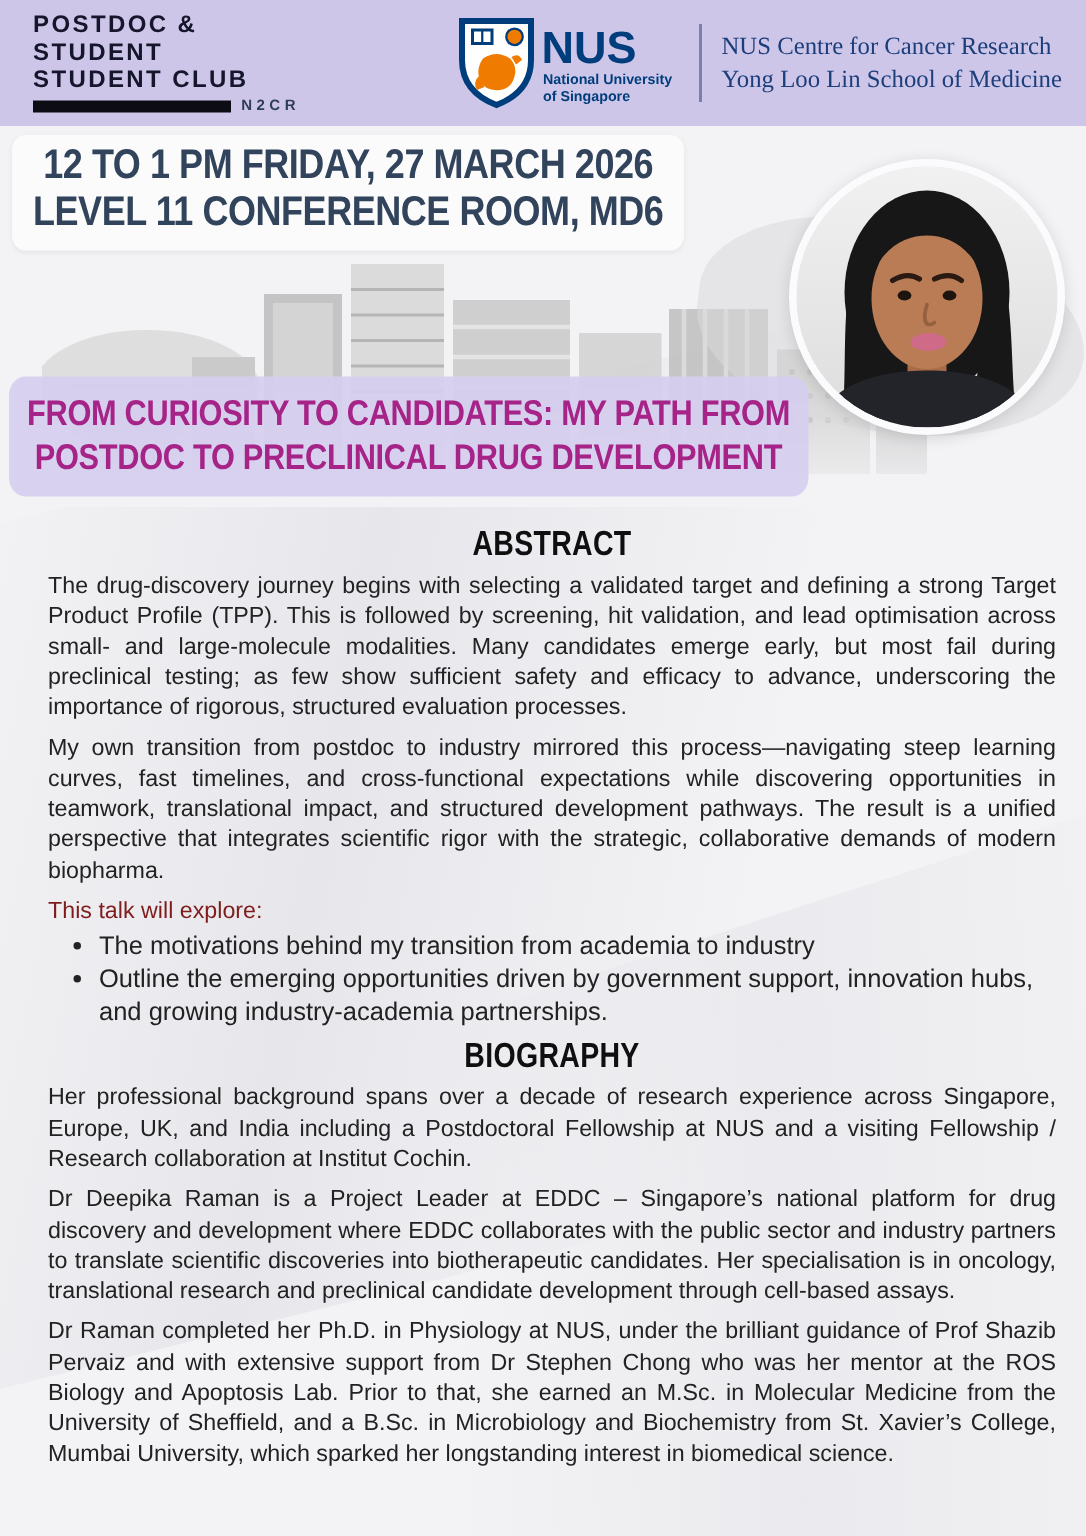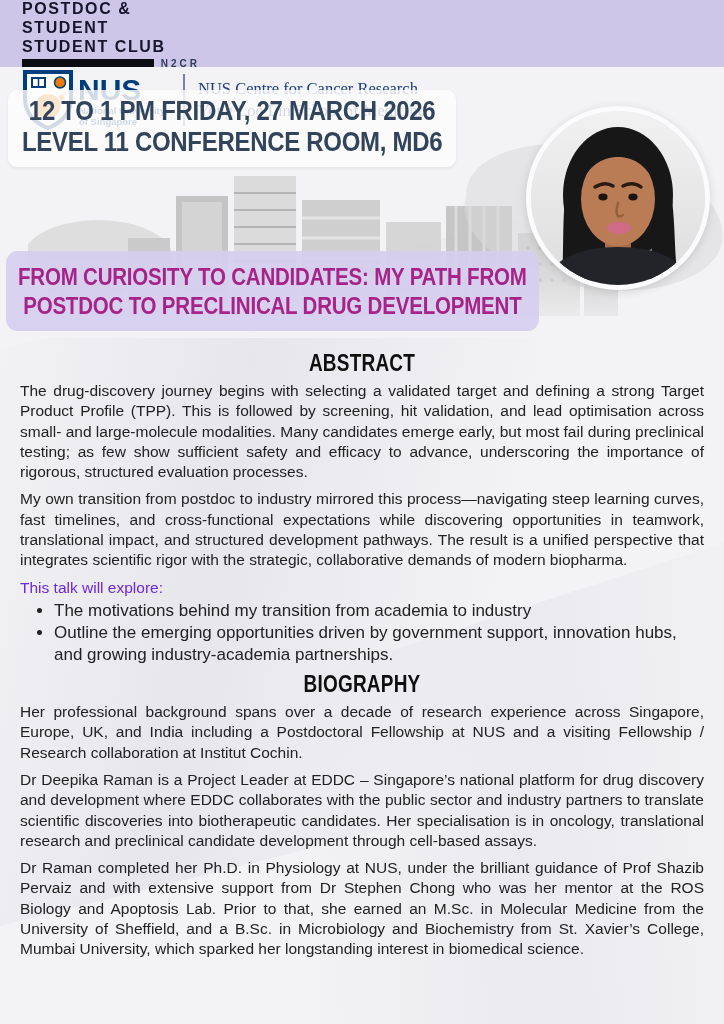--- a/index.html
+++ b/index.html
@@ -9,22 +9,22 @@
 
   
   .bg-shape1 { position:absolute; top:300px; left:-180px; width:820px; height:560px;
     background:linear-gradient(115deg, rgba(255,255,255,0) 20%, rgba(223,222,229,0.6) 48%, rgba(255,255,255,0) 78%);
     transform:rotate(-14deg); z-index:0; }
   .bg-shape2 { position:absolute; top:620px; left:120px; width:820px; height:560px;
     background:linear-gradient(105deg, rgba(255,255,255,0) 25%, rgba(226,225,231,0.5) 50%, rgba(255,255,255,0) 80%);
     transform:rotate(-18deg); z-index:0; }
 
   
-  .header { position:relative; z-index:3; display:flex; 
-    justify-content:space-between; height:67px; background:#cdc6e9; padding:0 16px 0 22px;flex-direction:column; }
+  .header { position:relative; z-index:3; display:flex; align-items:center;
+    justify-content:space-between; height:84px; background:#cdc6e9; padding:0 16px 0 22px; }
   .club-logo { width:190px; }
   .club-line { font-weight:700; font-size:16px; letter-spacing:1.6px; color:#15152b; line-height:1.18; }
   .club-bar-row { display:flex; align-items:center; gap:7px; margin-top:1px; width:178px; }
   .club-bar { height:8px; background:#0c0c14; flex:1 1 auto; }
   .club-sub { font-weight:700; font-size:10px; letter-spacing:3px; color:#2e3d58; }
 
   .nus-group { display:flex; align-items:center; gap:13px; }
   .header-divider { width:2px; height:52px; background:#7a7fae; }
   .org-text { color:#1c3e7b; font-size:16.5px; line-height:1.32; font-weight:500;font-family:Liberation Serif, serif; }
 
@@ -48,27 +48,27 @@
     text-align:center; transform:scaleY(1.16); transform-origin:top left; }
   .title-line { font-weight:700; font-size:20.5px; color:#a62387; letter-spacing:-0.2px;
     white-space:nowrap; line-height:1.22; }
 
   .speaker-info { position:absolute; top:297px; right:2px; width:234px; z-index:3;
     text-align:center; color:#141414; }
   .speaker-name { font-weight:700; font-size:13.5px; margin-bottom:2px; }
   .speaker-role { font-size:12.5px; line-height:1.28; }
 
   
-  .content { position:absolute; top:351px; left:20px; right:20px; z-index:2; }
+  .content { position:absolute; top:351px; left:32px; right:20px; z-index:2; }
   .section-heading { text-align:center; margin:2px 0 6px; }
   .section-heading span { display:inline-block; font-weight:700; font-size:19px;
     color:#0f0f0f; transform:scaleY(1.22); letter-spacing:0.2px; }
   .body-para { font-size:15.5px; line-height:1.31; text-align:justify; color:#222;
     margin-bottom:7px; }
-  .intro-line { font-size:15.5px; line-height:1.3; color:#6d28d9; margin-bottom:2px; }
+  .intro-line { font-size:15.5px; line-height:1.3; color:#7f1d1d; margin-bottom:2px; }
   ul.bullets { margin:0 0 8px; padding-left:34px; list-style:disc; }
   ul.bullets li { font-size:17px; line-height:1.3; color:#222; }
 </style>
 </head>
 <body>
 
 <div class="poster">
 
   <div class="bg-shape1"></div>
   <div class="bg-shape2"></div>

